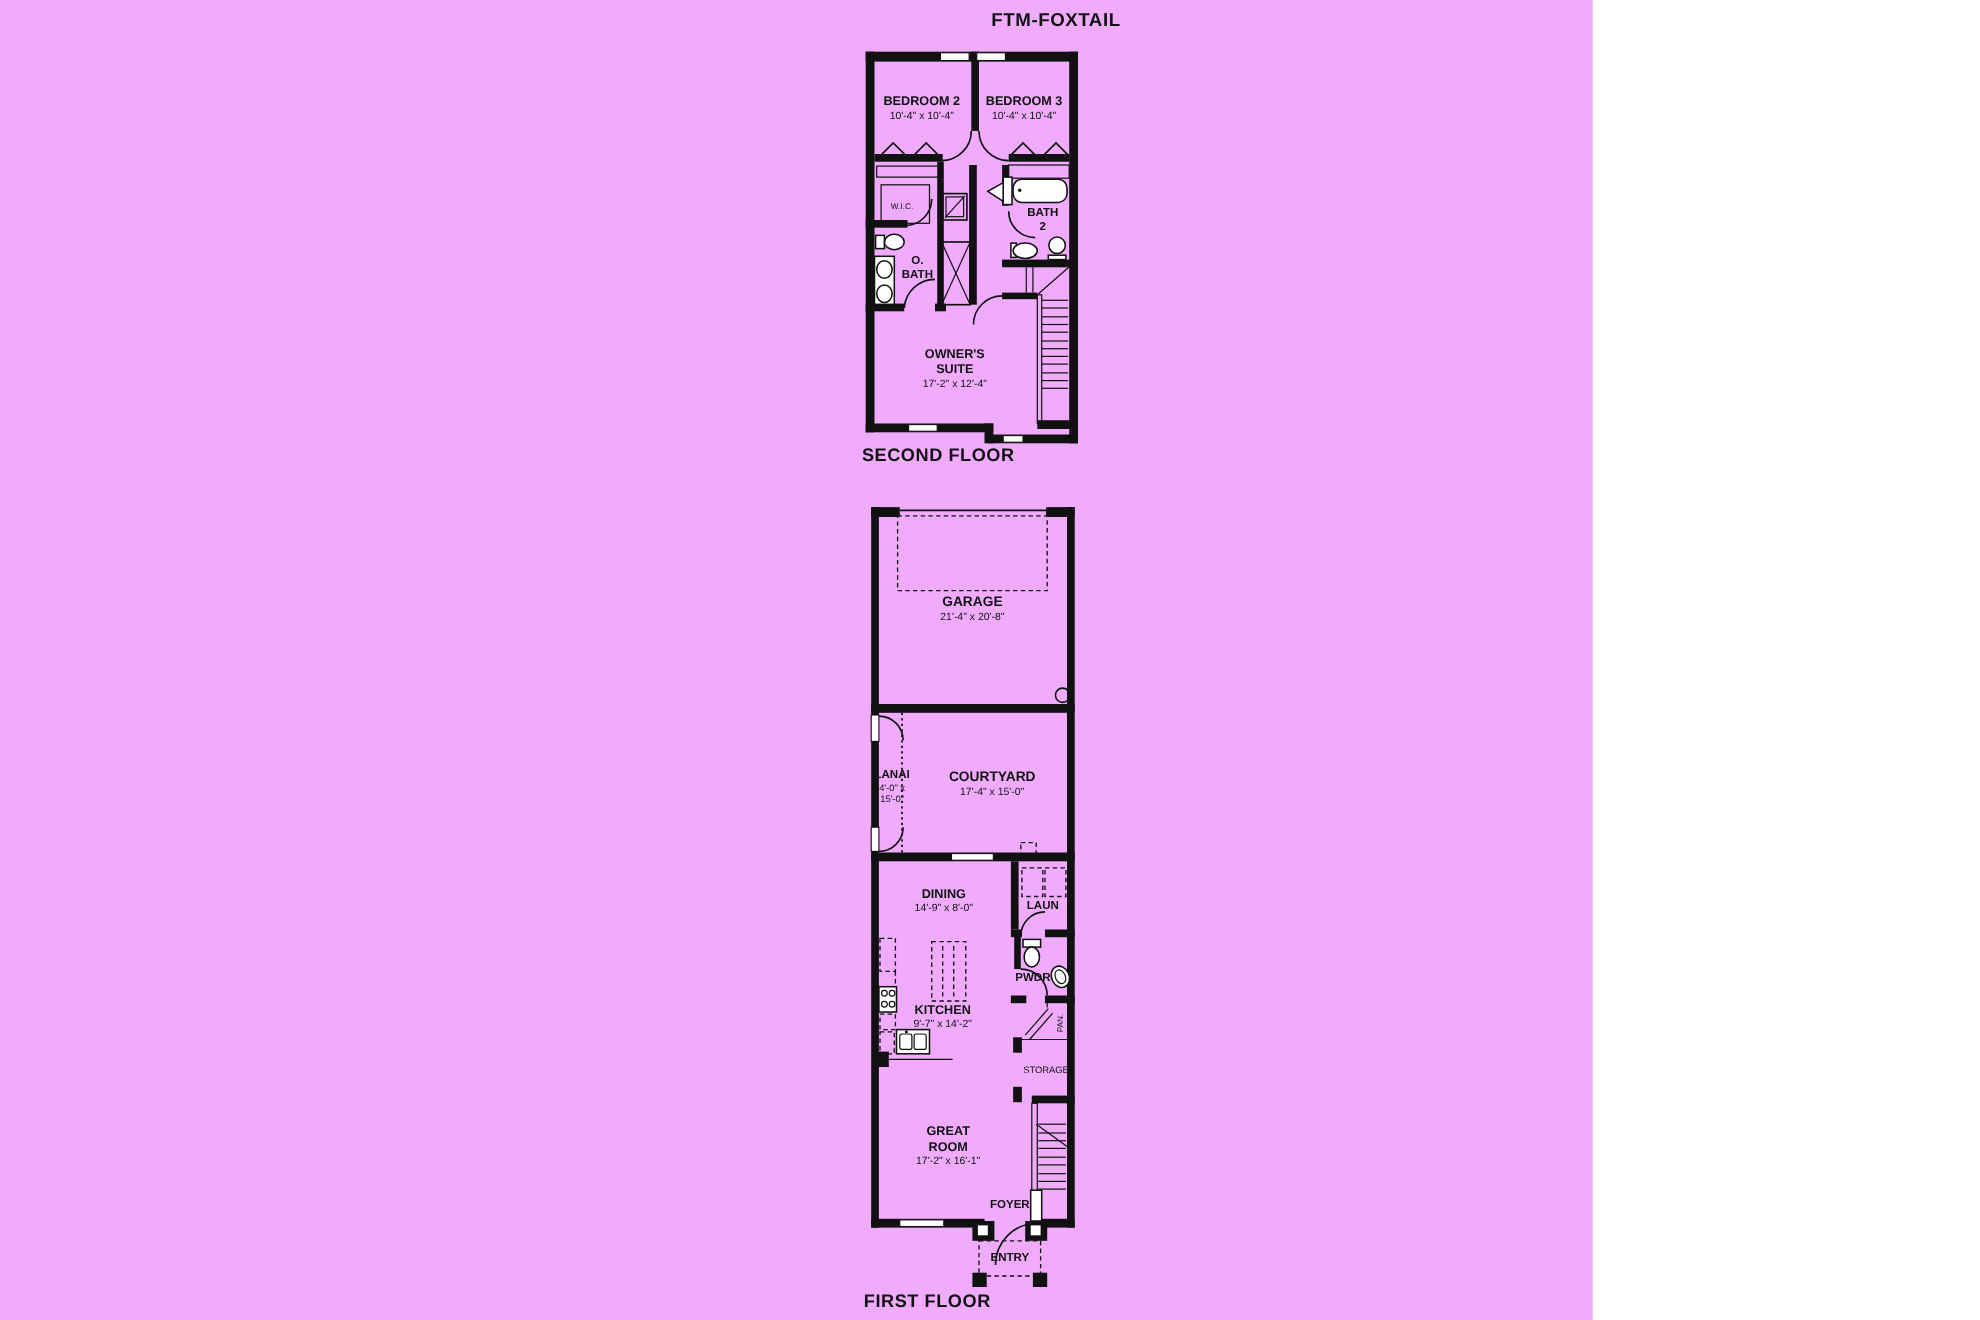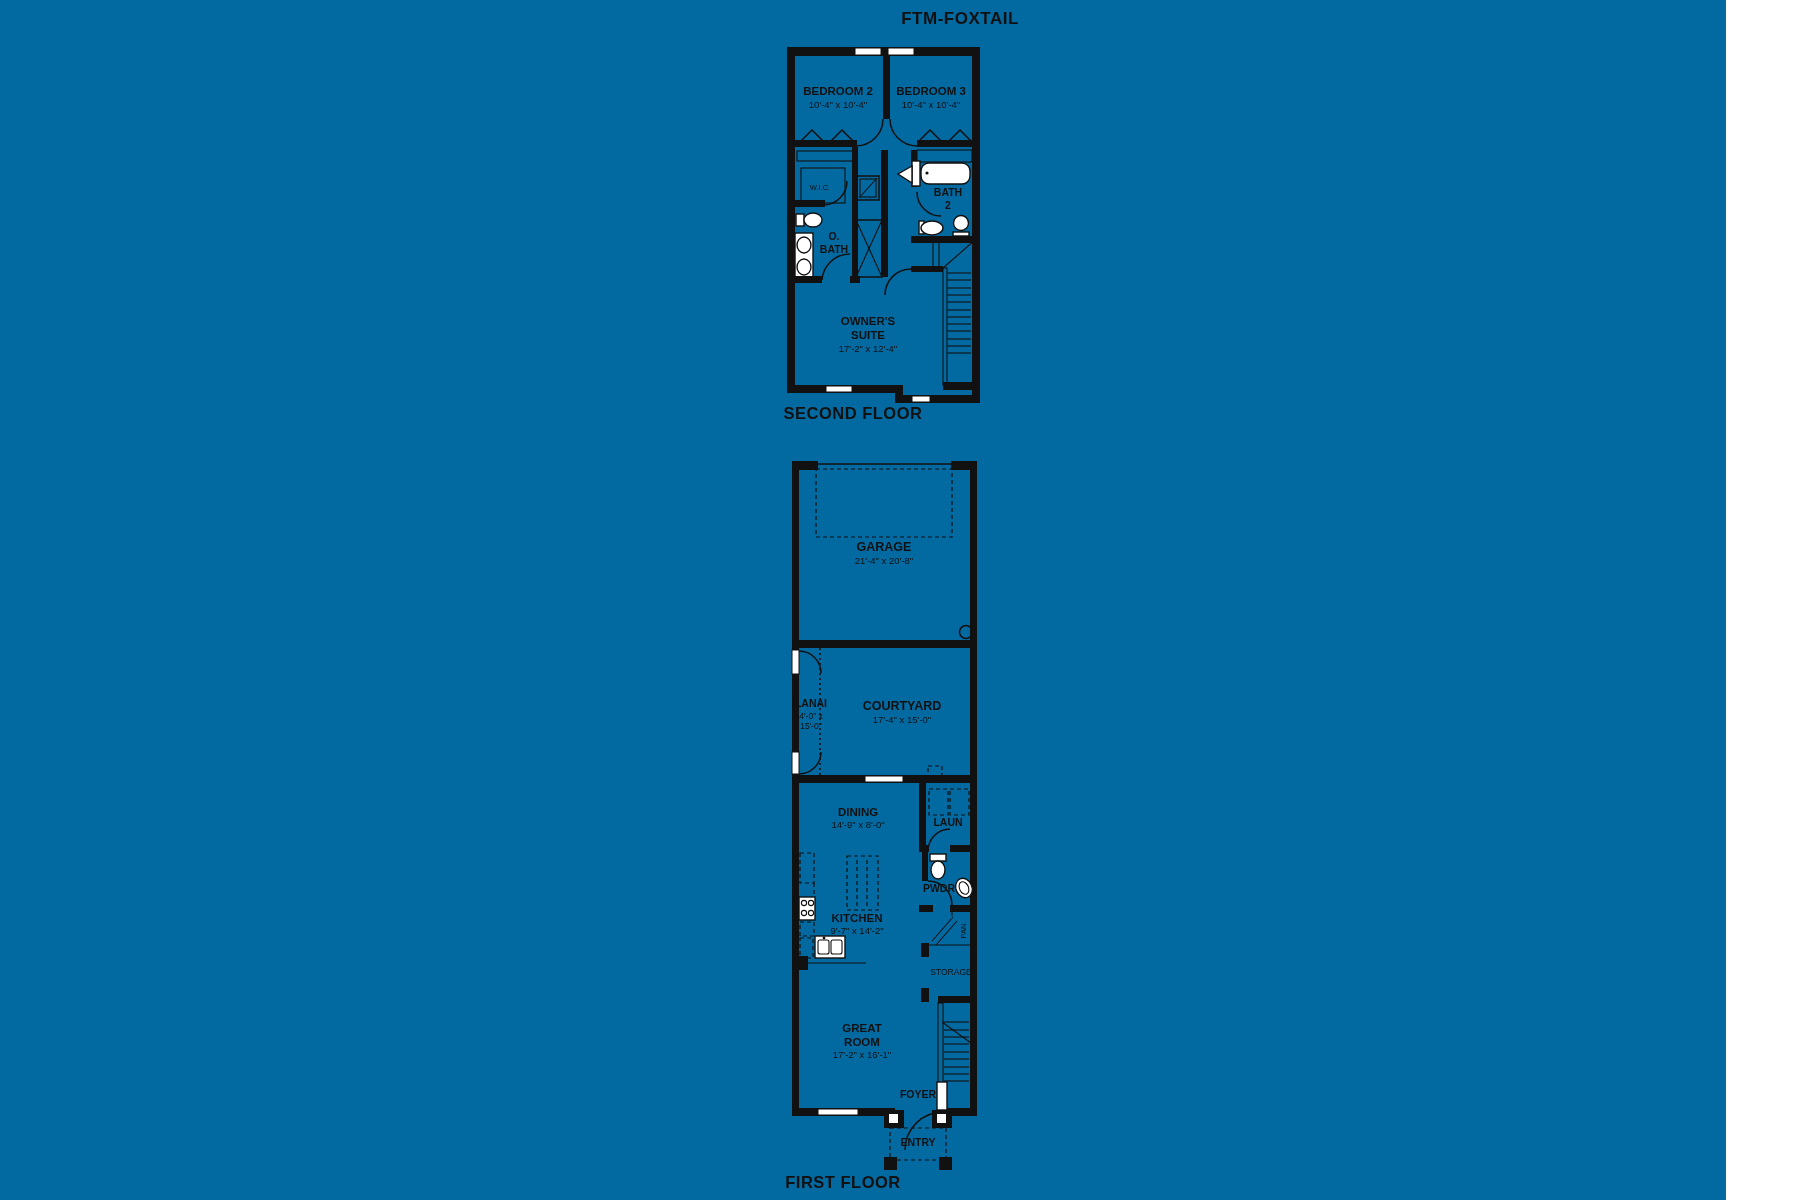--- a/index.html
+++ b/index.html
@@ -1,16 +1,16 @@
 <!DOCTYPE html>
 <html><head>
 <meta charset="utf-8">
 <style>
   html,body{margin:0;padding:0;background:#fff;}
-  .canvas{position:relative;width:1726px;height:1200px;background:#0369a1;overflow:hidden;}
+  .canvas{position:relative;width:1448px;height:1200px;background:#f0abfc;overflow:hidden;}
   svg{position:absolute;left:0;top:0;}
   svg text{fill:#111;font-family:"Liberation Sans",sans-serif;}
   .ttl{font-weight:bold;font-size:17px;letter-spacing:.5px;}
   .flr{font-weight:bold;font-size:16.5px;letter-spacing:.5px;}
   .rn{font-weight:bold;font-size:11.5px;}
   .rn-lg{font-weight:bold;font-size:12.5px;}
   .rn-sm{font-weight:bold;font-size:10.5px;}
   .dm{font-size:9.5px;}
   .dm-sm{font-size:8.5px;}
   .tiny{font-size:7.5px;}

